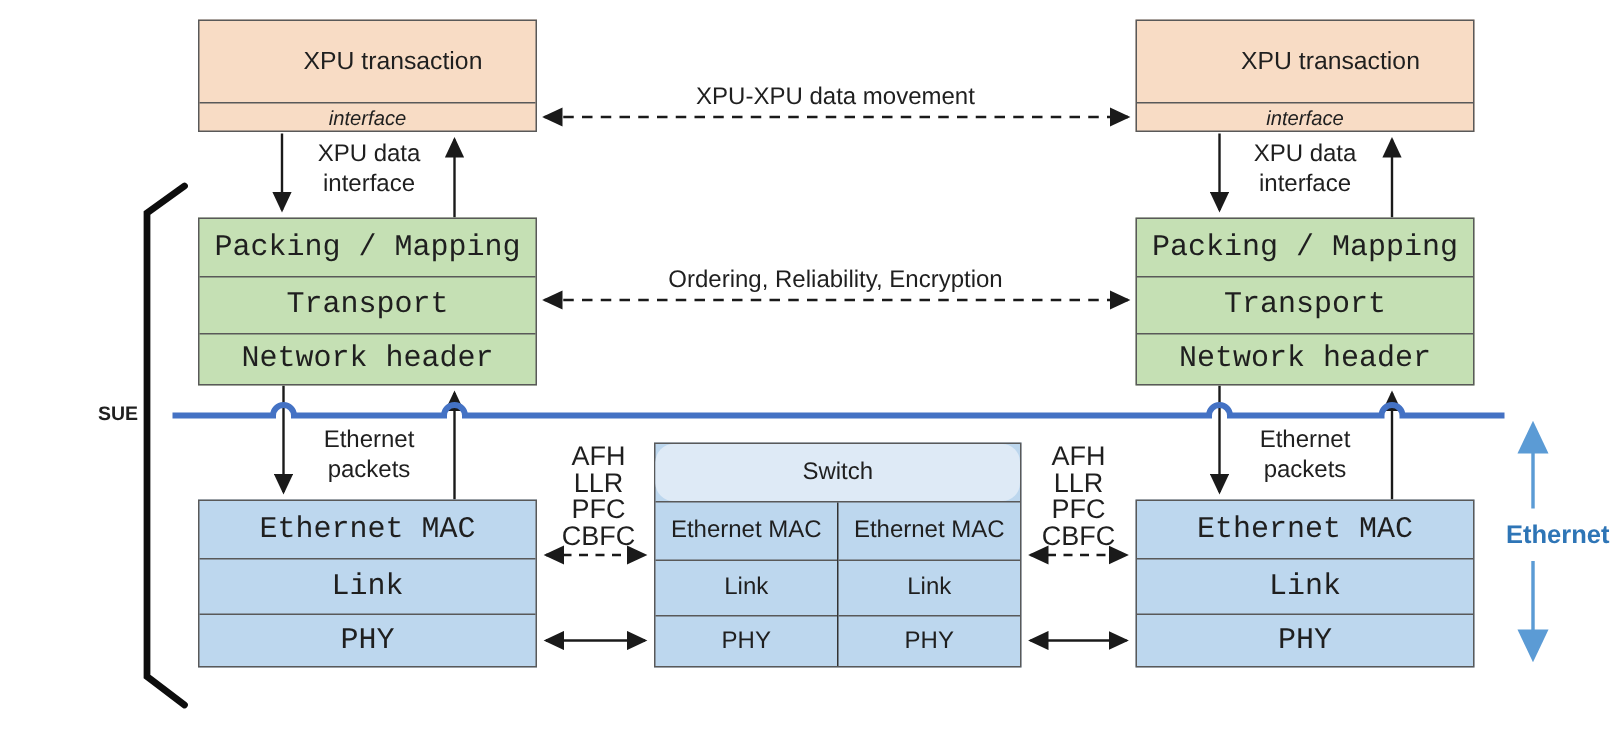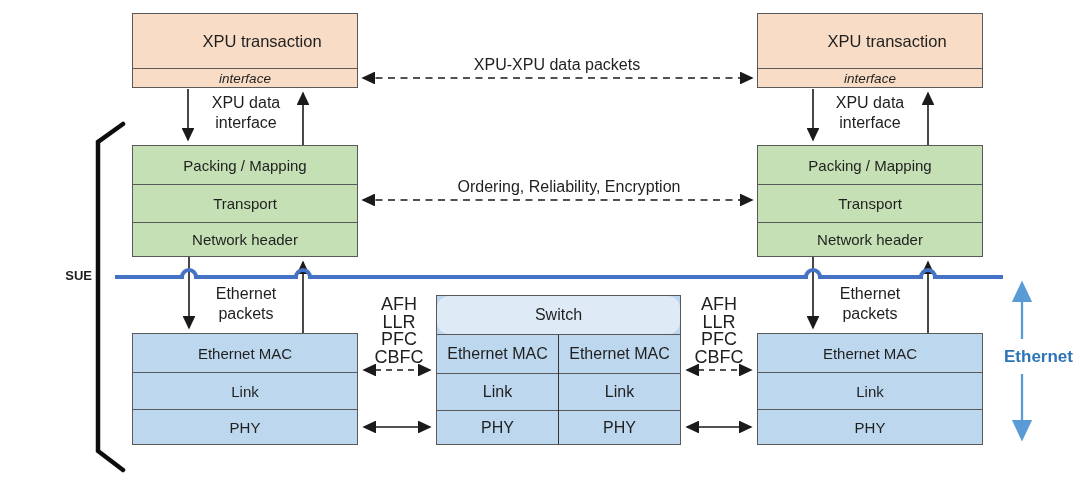--- a/index.html
+++ b/index.html
@@ -8,21 +8,21 @@
     --border:#595959; --ink:#1f1f1f;
   }
   *{box-sizing:border-box;margin:0;padding:0;}
   body{font-family:"Liberation Sans",sans-serif;background:#ffffff;}
   .stage{position:relative;width:1080px;height:494px;background:#ffffff;overflow:hidden;color:var(--ink);}
   .box{position:absolute;border:1.4px solid var(--border);display:flex;flex-direction:column;}
   .xpu{background:var(--peach);}
   .xpu-main{flex:1;display:flex;align-items:center;justify-content:center;font-size:16.5px;padding-left:34px;}
   .xpu-interface{height:19px;border-top:1.4px solid var(--border);display:flex;align-items:center;justify-content:center;
     font-size:13.5px;font-style:italic;}
-  .stack .row{display:flex;align-items:center;justify-content:center;font-size:15px;}
+  .stack .row{display:flex;align-items:center;justify-content:center;font-size:20px;font-family:Liberation Mono, monospace;}
   .stack .row + .row{border-top:1.4px solid var(--border);}
   .green{background:var(--green);}
   .blue{background:var(--blue-row);}
   .switch-box{background:var(--blue-row);}
   .switch-header{height:38px;background:var(--switch-header);display:flex;align-items:center;justify-content:center;font-size:16px;border-radius:12px;}
   .switch-body{flex:1;display:flex;border-top:1.4px solid var(--border);}
   .switch-col{flex:1;display:flex;flex-direction:column;}
   .switch-col + .switch-col{border-left:1.6px solid #333;}
   .switch-col .row{display:flex;align-items:center;justify-content:center;font-size:16px;}
   .switch-col .row + .row{border-top:1.4px solid var(--border);}
@@ -120,22 +120,22 @@
         <div class="row" style="flex:1">PHY</div>
       </div>
       <div class="switch-col">
         <div class="row" style="height:38px">Ethernet MAC</div>
         <div class="row" style="height:37px">Link</div>
         <div class="row" style="flex:1">PHY</div>
       </div>
     </div>
   </div>
 
-  <div class="lbl" style="left:407px;top:55px;width:300px">XPU-XPU data packets</div>
-  <div class="lbl" style="left:419px;top:177px;width:300px">Ordering, Reliability, Encryption</div>
+  <div class="lbl" style="left:407px;top:55px;width:300px">XPU-XPU data movement</div>
+  <div class="lbl" style="left:407px;top:177px;width:300px">Ordering, Reliability, Encryption</div>
 
   <div class="lbl" style="left:186px;top:93px;width:120px">
     <div>XPU data</div>
     <div>interface</div>
   </div>
   <div class="lbl" style="left:810px;top:93px;width:120px">
     <div>XPU data</div>
     <div>interface</div>
   </div>
 

